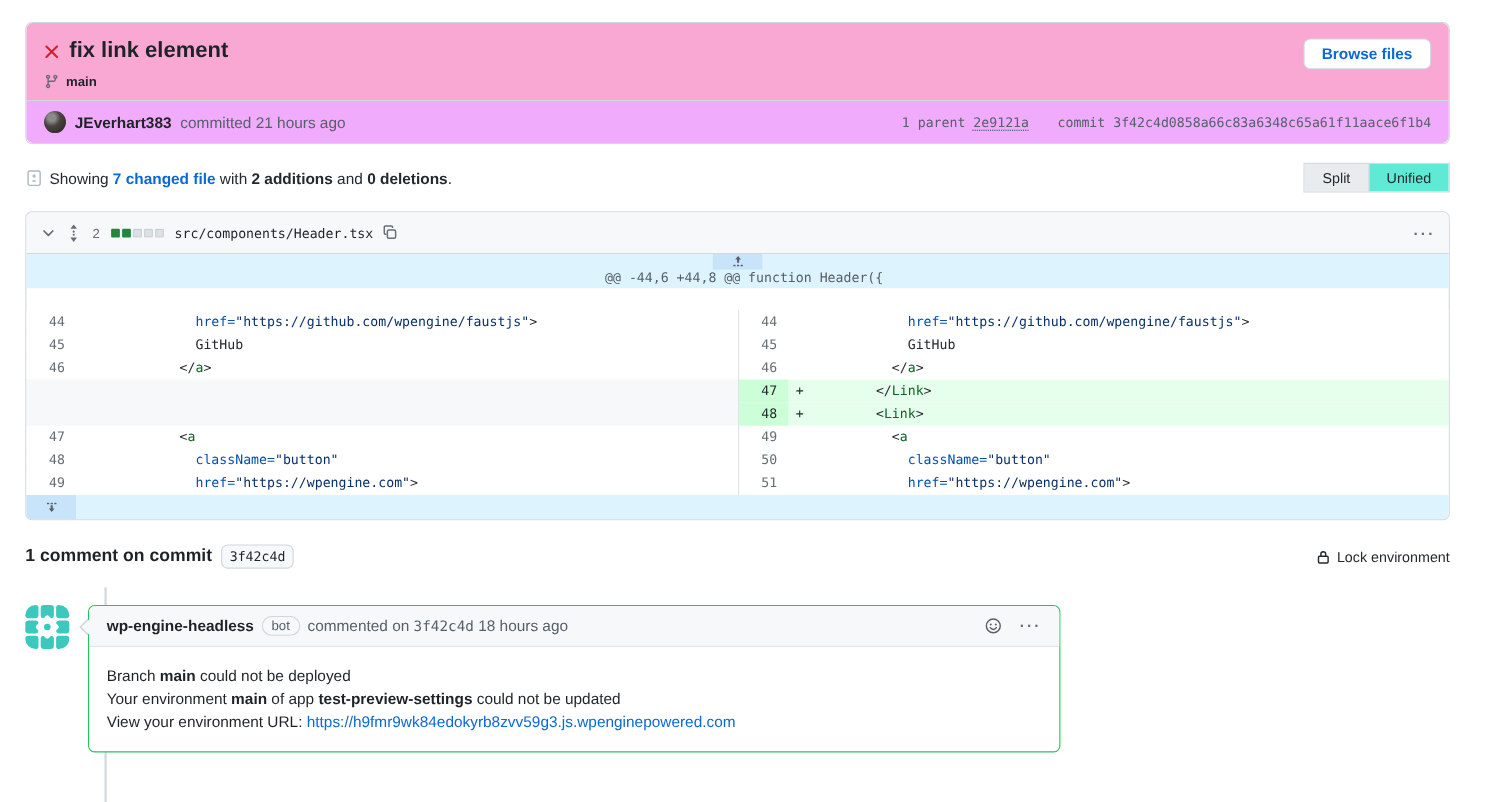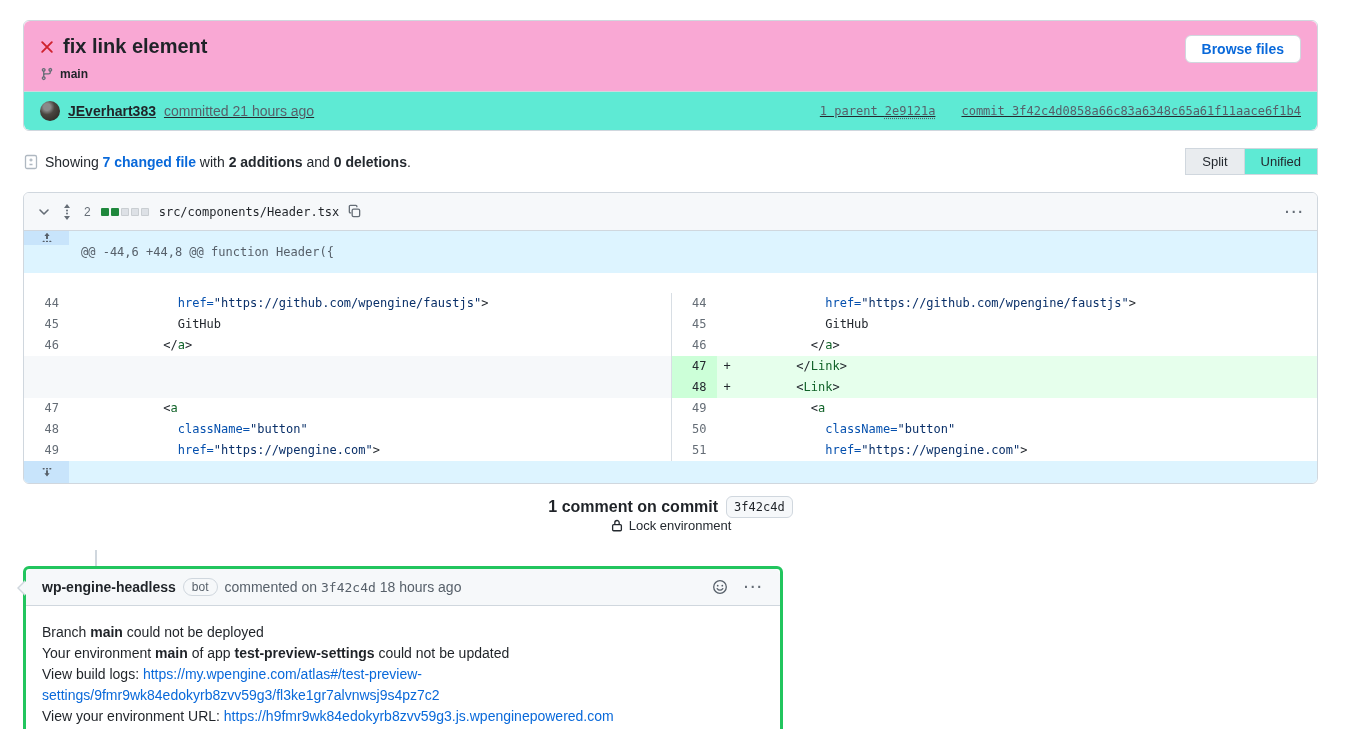--- a/index.html
+++ b/index.html
@@ -13,22 +13,22 @@
   .page { padding:20px 33px 0 23px; }
 
   
   .commit-card { border:1px solid #d0d7de; border-radius:6px; }
   .commit-head { background:#f9a8d4; border-radius:6px 6px 0 0; padding:14px 16px 10px 16px; display:flex; justify-content:space-between; align-items:flex-start; }
   .commit-title-row { display:flex; align-items:center; gap:9px; }
   .commit-title { font-size:20px; font-weight:600; color:#1f2328; }
   .branch-row { margin-top:9px; display:flex; align-items:center; gap:6px; font-size:12px; font-weight:600; color:#1f2328; }
   .btn { display:inline-block; padding:5px 16px; font-size:14px; font-weight:600; color:#0969da;
          background:#ffffff; border:1px solid #d0d7de; border-radius:6px; cursor:pointer; }
-  .commit-meta { background:#5eead4; border-top:1px solid #d0d7de; border-radius:0 0 6px 6px;
-                 padding:9px 16px; display:flex; justify-content:space-between; align-items:center;text-decoration:underline; }
+  .commit-meta { background:#f0abfc; border-top:1px solid #d0d7de; border-radius:0 0 6px 6px;
+                 padding:9px 16px; display:flex; justify-content:space-between; align-items:center; }
   .committer { display:flex; align-items:center; gap:8px; font-size:14px; }
   .committer .name { font-weight:600; color:#1f2328; }
   .committer .action { color:#57606a; }
   .avatar-circle { width:20px; height:20px; border-radius:50%;
       background:radial-gradient(circle at 35% 30%, #8a8a8a 0 18%, #4a4540 40%, #23201d 100%); }
   .sha-meta { font-family:"DejaVu Sans Mono","Liberation Mono",monospace; font-size:12px; color:#57606a; display:flex; gap:26px; }
   .sha-meta .parent-sha { text-decoration:underline dotted; text-underline-offset:3px; cursor:pointer; }
 
   
   .summary-bar { margin-top:17px; display:flex; justify-content:space-between; align-items:center; }
@@ -44,58 +44,58 @@
   .file-header { height:38px; background:#f6f8fa; border-bottom:1px solid #d0d7de; display:flex; align-items:center; gap:8px; padding:0 12px; }
   .file-header .count { font-size:12px; color:#656d76; margin-left:2px; }
   .diffstat { display:flex; gap:2px; margin:0 2px; }
   .diffstat i { width:8px; height:8px; border-radius:1px; display:block; }
   .diffstat i.f { background:#1f883d; }
   .diffstat i.e { background:#dde1e6; border:1px solid rgba(31,35,40,.1); }
   .file-path { font-family:"DejaVu Sans Mono","Liberation Mono",monospace; font-size:12px; color:#1f2328; }
   .kebab { margin-left:auto; color:#656d76; font-weight:700; letter-spacing:2px; font-size:14px; cursor:pointer; }
   .icon-btn { cursor:pointer; display:flex; align-items:center; }
 
-  .hunk-row { display:flex; background:#ddf4ff; height:42px; align-items:flex-start; }
+  .hunk-row { display:flex; background:#ddf4ff; height:31px; align-items:center;flex-direction:column; }
   .hunk-gutter { width:45px; flex:none; background:#c8e4fb; display:flex; align-items:center; justify-content:center; cursor:pointer; }
   .hunk-text { font-family:"DejaVu Sans Mono","Liberation Mono",monospace; font-size:12px; color:#57606a; align-self:center; padding-left:12px; }
 
   .code-body { display:flex; font-family:"DejaVu Sans Mono","Liberation Mono",monospace; font-size:12px;margin-top:20px; }
   .col { width:50%; }
   .col.right { border-left:1px solid #d8dee4; }
   .line { display:flex; height:21px; line-height:21px; }
   .lnum { width:45px; flex:none; text-align:right; padding-right:10px; color:#656d76; cursor:pointer; }
   .lcode { flex:1; white-space:pre; position:relative; padding-left:22px; color:#24292f; overflow:hidden; }
   .lcode .marker { position:absolute; left:7px; }
   .line.k-context { background:#fff; }
   .line.k-added .lnum { background:#ccffd8; color:#24292f; }
   .line.k-added .lcode { background:#e6ffec; }
   .line.k-empty { background:#f6f8fa; }
   .sp { color:#24292f; } .sa { color:#0550ae; } .ss { color:#0a3069; } .st { color:#116329; }
 
   .expand-row { display:flex; background:#ddf4ff; height:22px; }
   .expand-gutter { width:45px; flex:none; background:#c8e4fb; display:flex; align-items:center; justify-content:center; cursor:pointer; }
 
   
-  .comments-head { margin-top:12px; display:flex; justify-content:space-between; align-items:center;flex-direction:column; }
+  .comments-head { margin-top:22px; display:flex; justify-content:space-between; align-items:center; }
   .comments-title { display:flex; align-items:center; gap:8px; font-size:16px; font-weight:600; color:#1f2328; }
   .sha-chip { font-family:"DejaVu Sans Mono","Liberation Mono",monospace; font-size:12px; font-weight:400;
               border:1px solid #d0d7de; background:#f6f8fa; border-radius:6px; padding:3px 7px; color:#1f2328; }
   .lock-btn { display:flex; align-items:center; gap:5px; font-size:13px; color:#24292f; cursor:pointer; }
 
   .comment-thread { position:relative; margin-top:33px; }
   .timeline-line { position:absolute; left:72px; top:-16px; height:216px; width:2px; background:#d0d7de; }
   .bot-avatar-wrap { position:absolute; left:0; top:0; width:40px; height:40px; }
   .bot-grid { width:40px; height:40px; display:grid; grid-template-columns:repeat(3,1fr); grid-template-rows:repeat(3,1fr); gap:2px; }
   .bot-grid i { background:#3bc9bd; border-radius:3px; display:block; }
   .bot-grid i.c1 { border-top-left-radius:11px; } .bot-grid i.c3 { border-top-right-radius:11px; }
   .bot-grid i.c7 { border-bottom-left-radius:11px; } .bot-grid i.c9 { border-bottom-right-radius:11px; }
   .bot-diamond { position:absolute; left:12px; top:12px; width:16px; height:16px; background:#fff; transform:rotate(45deg); border-radius:2px; }
   .bot-dot { position:absolute; left:17px; top:17px; width:6px; height:6px; background:#3bc9bd; border-radius:50%; }
 
-  .comment-card { position:relative; width:760px; border:3px solid #22c55e; border-radius:6px; background:#fff; }
+  .comment-card { position:relative; margin-left:57px; width:884px; border:1px solid #22c55e; border-radius:6px; background:#fff; }
   .comment-card::before { content:""; position:absolute; top:11px; left:-17px; border:8px solid transparent; border-right-color:#d0d7de; }
   .comment-card::after  { content:""; position:absolute; top:11px; left:-15px; border:8px solid transparent; border-right-color:#f6f8fa; }
   .comment-header { background:#f6f8fa; border-bottom:1px solid #d0d7de; border-radius:6px 6px 0 0;
                     height:37px; display:flex; align-items:center; gap:7px; padding:0 16px; font-size:14px; }
   .comment-author { font-weight:600; color:#1f2328; cursor:pointer; }
   .bot-badge { font-size:12px; color:#57606a; border:1px solid #d0d7de; border-radius:999px; padding:1px 8px; }
   .comment-meta { color:#57606a; }
   .comment-meta .msha { font-family:"DejaVu Sans Mono","Liberation Mono",monospace; font-size:13px; }
   .comment-header-icons { margin-left:auto; display:flex; align-items:center; gap:16px; color:#57606a; }
   .comment-body { padding:16px; font-size:14px; line-height:21px; color:#1f2328; }
@@ -346,19 +346,18 @@
                 <circle cx="10.3" cy="6.7" r="0.9" fill="#57606a"></circle>
                 <path d="M5.2 9.6c.7 1 1.7 1.6 2.8 1.6s2.1-.6 2.8-1.6" stroke="#57606a" stroke-width="1.3" stroke-linecap="round"></path>
               </svg>
           </span>
           <span class="kebab" style="margin-left:0;">···</span>
         </span>
       </div>
       <div class="comment-body" id="comment-body">
           <div><span>Branch </span><b>main</b><span> could not be deployed</span></div>
           <div><span>Your environment </span><b>main</b><span> of app </span><b>test-preview-settings</b><span> could not be updated</span></div>
-          <div><span>View build logs: </span><a>https://my.wpengine.com/atlas#/test-preview-settings/9fmr9wk84edokyrb8zvv59g3/fl3ke1gr7alvnwsj9s4pz7c2</a></div>
           <div><span>View your environment URL: </span><a>https://h9fmr9wk84edokyrb8zvv59g3.js.wpenginepowered.com</a></div>
         </div>
     </div>
   </div>
 
 </div>
 
 </body></html>

